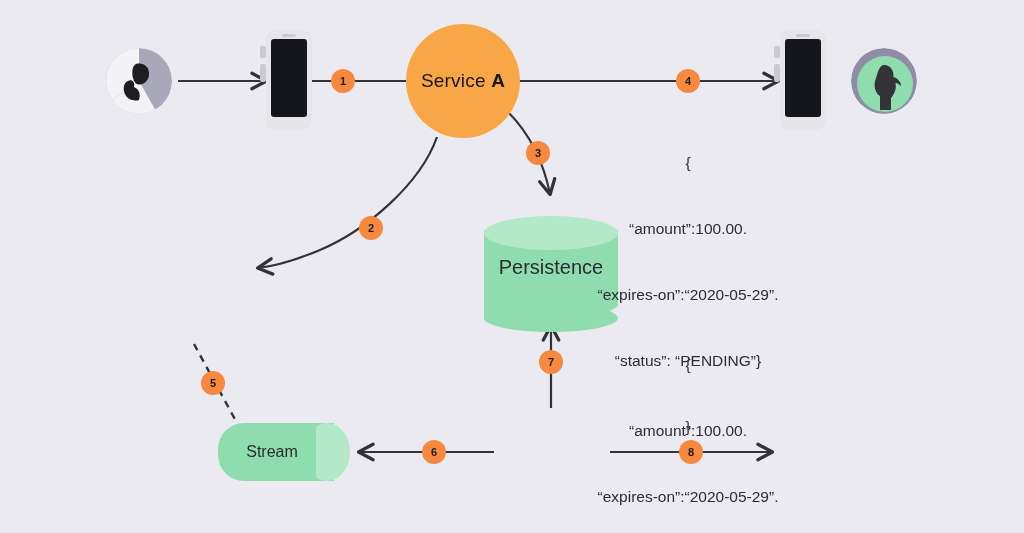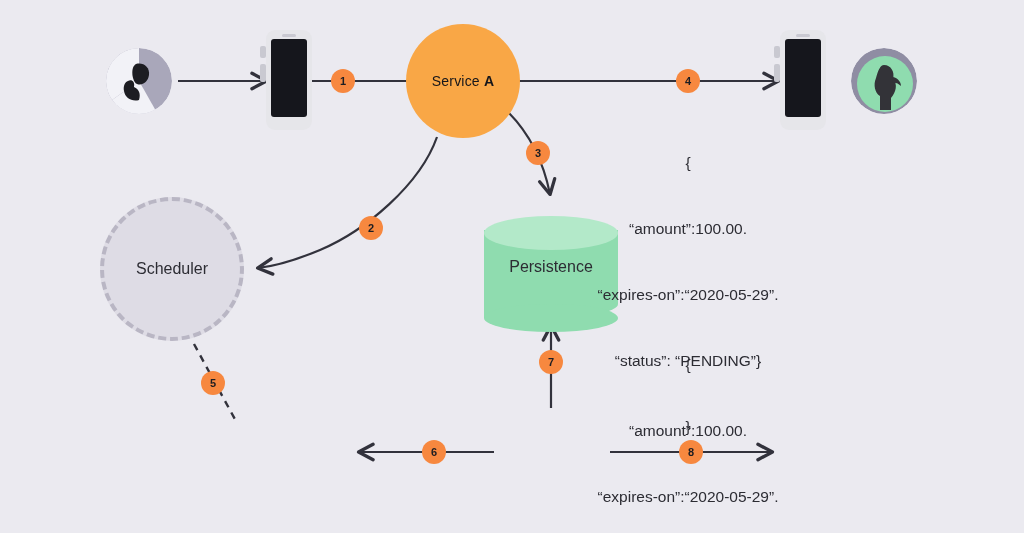--- a/index.html
+++ b/index.html
@@ -12,21 +12,21 @@
   #stage{position:relative;width:1024px;height:533px;}
   #wires{position:absolute;left:0;top:0;width:1024px;height:533px;}
 
   .node{position:absolute;display:flex;align-items:center;justify-content:center;}
 
   
   .svc{
     border-radius:50%;
     background:#f9a746;
     color:#16161a;
-    font-size:14px;
+    font-size:19px;
     letter-spacing:.2px;
   }
   .svc .lbl{white-space:nowrap;}
   .svc .lbl b{font-weight:bold;}
 
   
   .scheduler{
     border-radius:50%;
     background:#dedce5;
     border:4px dashed #b9b6c4;
@@ -45,21 +45,21 @@
   .cyl-v .body:after{
     content:"";position:absolute;left:0;right:0;bottom:-14px;height:28px;
     background:#8fdcaf;border-radius:50%;
   }
   .cyl-v .top{
     position:absolute;left:0;right:0;top:0;height:34px;
     background:#b3e9c9;border-radius:50%;
   }
   .cyl-v .txt{
     position:absolute;left:0;right:0;top:50%;transform:translateY(-50%);
-    text-align:center;font-size:16px;color:#2c2c33;
+    text-align:center;font-size:20px;color:#2c2c33;
   }
 
   
   .cyl-h .body{
     position:absolute;left:0;top:0;right:16px;bottom:0;
     background:#8fdcaf;border-radius:26px 0 0 26px;
   }
   .cyl-h .cap{
     position:absolute;right:0;top:0;width:46px;height:100%;
     background:#b3e9c9;border-radius:50%;
@@ -154,23 +154,20 @@
     <div class="btn1"></div>
     <div class="btn2"></div>
     <div class="speaker"></div>
     <div class="screen"></div>
   </div>
 
   <div class="node svc" style="left:406px;top:24px;width:114px;height:114px;">
     <span class="lbl"><span>Service </span><b>A</b></span>
   </div>
 
-  <div class="node scheduler" style="left:100px;top:197px;width:144px;height:144px;">
-    <span>Scheduler</span>
-  </div>
 
   <div class="node cyl-v" style="left:484px;top:216px;width:134px;height:102px;">
     <div class="body"></div>
     <div class="top"></div>
     <div class="txt">Persistence</div>
   </div>
 
   <div class="node phone" style="left:772px;top:30px;width:62px;height:100px;">
     <div class="shell"></div>
     <div class="btn1"></div>
@@ -181,20 +178,26 @@
 
   <div class="node avatar" style="left:851px;top:48px;width:66px;height:66px;">
     <svg viewBox="0 0 66 66" width="66" height="66">
       <circle cx="33" cy="33" r="33" fill="#8f8da3"></circle>
       <circle cx="34" cy="36" r="28" fill="#8fdcaf"></circle>
       <path d="M33 17 C40 17 44 24 42 31 C47 36 45 44 40 50 L40 62 L29 62 L29 48 C24 45 22 37 25 30 C27 23 29 17 33 17 Z" fill="#333338"></path>
       <path d="M42 29 C47 30 50 34 50 38 C47 35 44 34 41 35 Z" fill="#333338"></path>
     </svg>
   </div>
 
+  <div class="node cyl-h" style="left:218px;top:423px;width:132px;height:58px;">
+    <div class="body"></div>
+    <div class="cap"></div>
+    <div class="capmask"></div>
+    <div class="txt">Stream</div>
+  </div>
 
 
 
   <div class="badge" style="left:331px;top:69px;">
     <span>1</span>
     </div>
   <div class="badge" style="left:359px;top:216px;">
     <span>2</span>
     </div>
   <div class="badge" style="left:526px;top:141px;">

